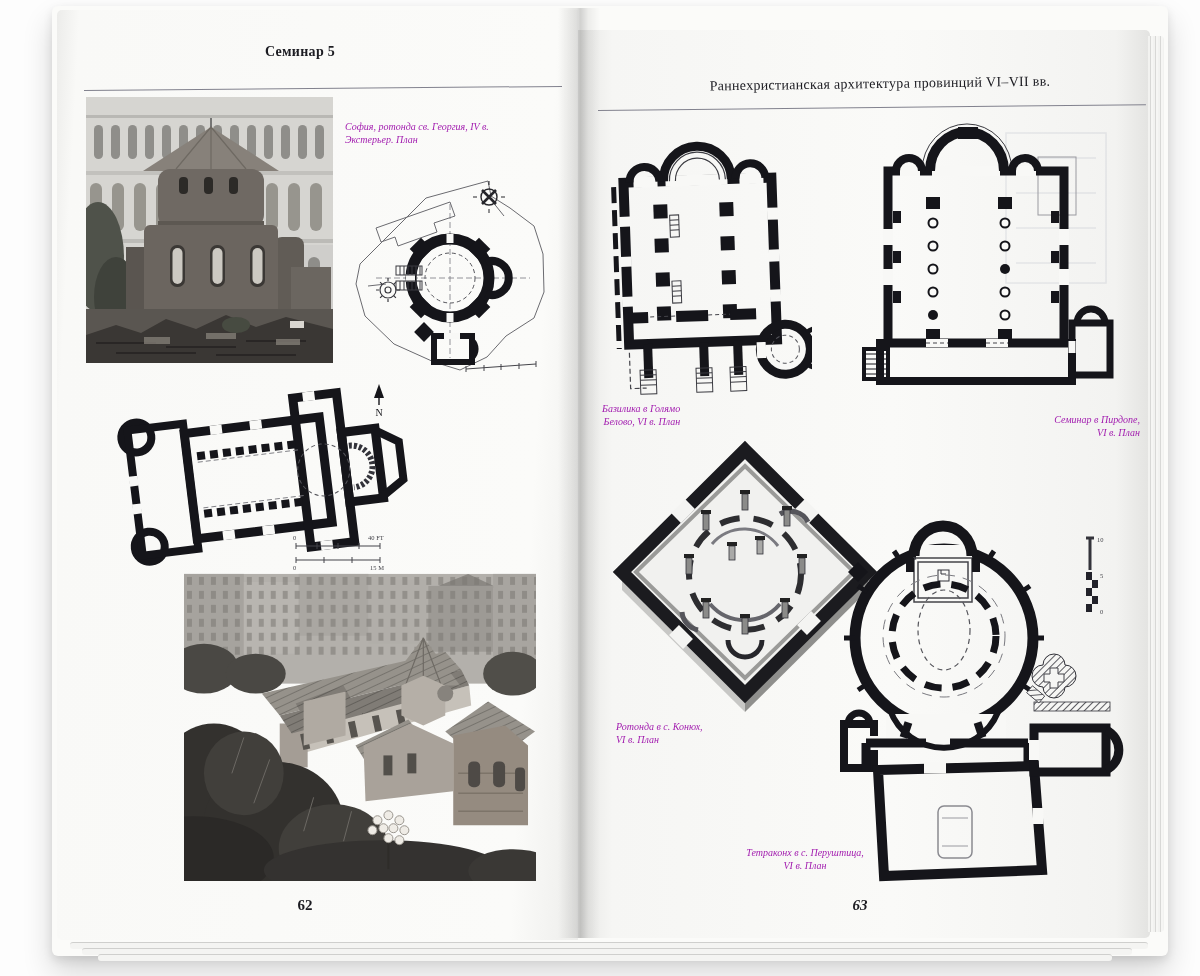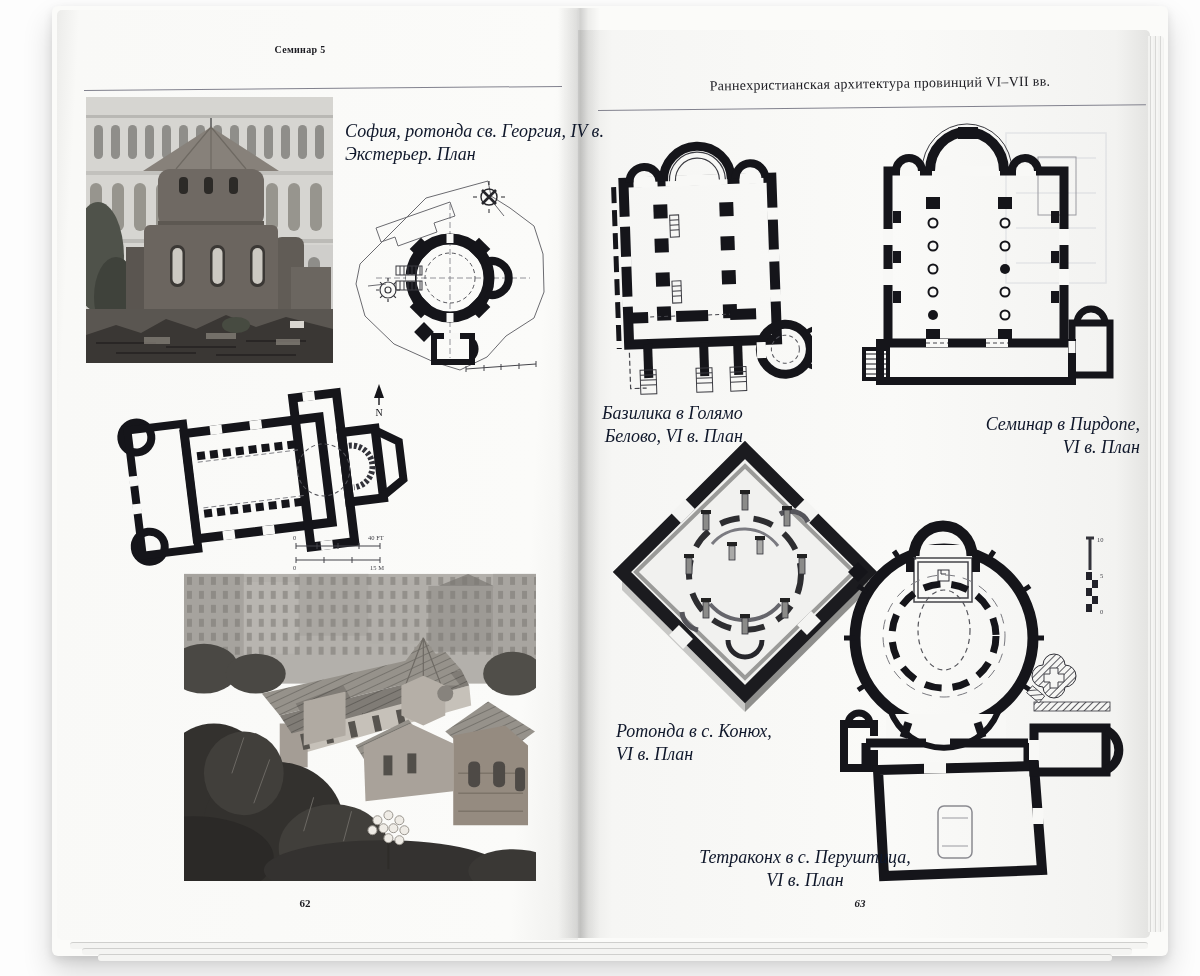--- a/index.html
+++ b/index.html
@@ -13,27 +13,27 @@
   .page-right{left:526px;top:24px;width:572px;height:908px;border-radius:0 5px 5px 0;
      background:linear-gradient(90deg,#e6e6e4 0%,#f6f6f4 6%,#fafaf8 55%,#f3f3f1 94%,#e3e3e1 100%);}
   .gutter{position:absolute;left:506px;top:2px;width:42px;height:930px;pointer-events:none;
      background:linear-gradient(90deg,rgba(0,0,0,0) 0%,rgba(0,0,0,.10) 45%,rgba(0,0,0,.17) 53%,rgba(0,0,0,.06) 72%,rgba(0,0,0,0) 100%);}
   .stack-right{position:absolute;left:1096px;top:30px;width:16px;height:896px;border-radius:0 4px 4px 0;
      background:repeating-linear-gradient(90deg,#f2f2f0 0 2px,#d8d8d6 2px 3px,#f6f6f4 3px 5px);}
   .stack-bottom{position:absolute;height:6px;border-radius:3px;background:#f4f4f2;border-top:1px solid #cfcfcd;}
   .sb1{left:18px;top:936px;width:1078px;}
   .sb2{left:30px;top:942px;width:1050px;}
   .sb3{left:46px;top:948px;width:1014px;}
-  .hdr{position:absolute;font-size:10px;letter-spacing:.3px;text-align:center;}
+  .hdr{position:absolute;font-size:14px;letter-spacing:.3px;text-align:center;}
   .hdr-left{font-weight:bold;}
   .rule{position:absolute;border-top:1.2px solid #82828e;height:0;}
-  .cap{position:absolute;font-style:italic;font-size:18px;line-height:1.3;white-space:pre-line;color:#0f172a;}
+  .cap{position:absolute;font-style:italic;font-size:10px;line-height:1.3;white-space:pre-line;color:#a21caf;}
   .cap-r{text-align:right;}
   .cap-c{text-align:center;}
-  .pgnum{position:absolute;font-weight:bold;font-size:11px;width:40px;text-align:center;}
+  .pgnum{position:absolute;font-weight:bold;font-size:15px;width:40px;text-align:center;}
   .fig{position:absolute;}
   svg text{font-family:"Liberation Serif","DejaVu Serif",serif;}
 </style>
 </head>
 <body>
 
 <div class="canvas">
   <div class="book">
     <div class="page page-left"></div>
     <div class="page page-right"></div>

